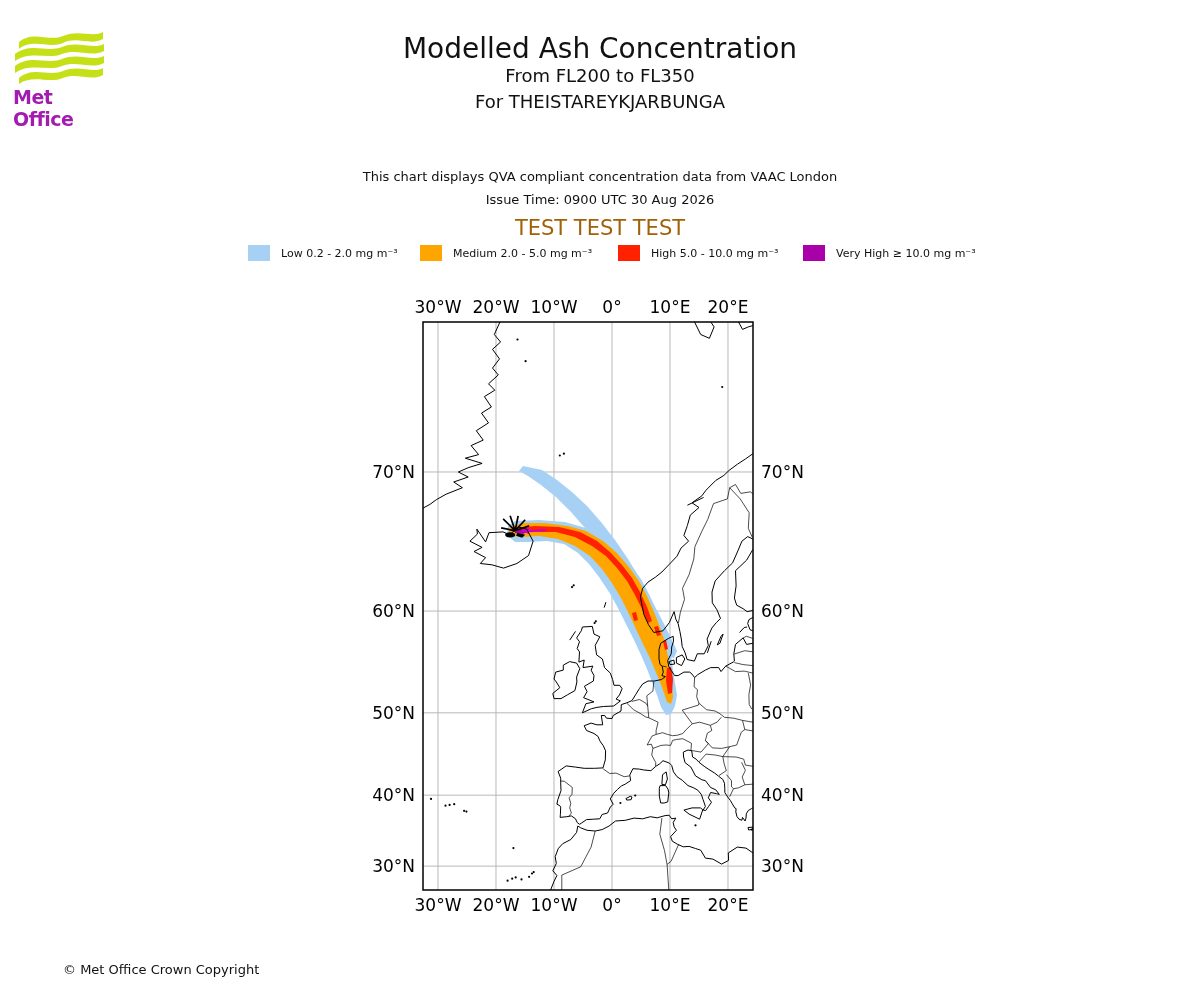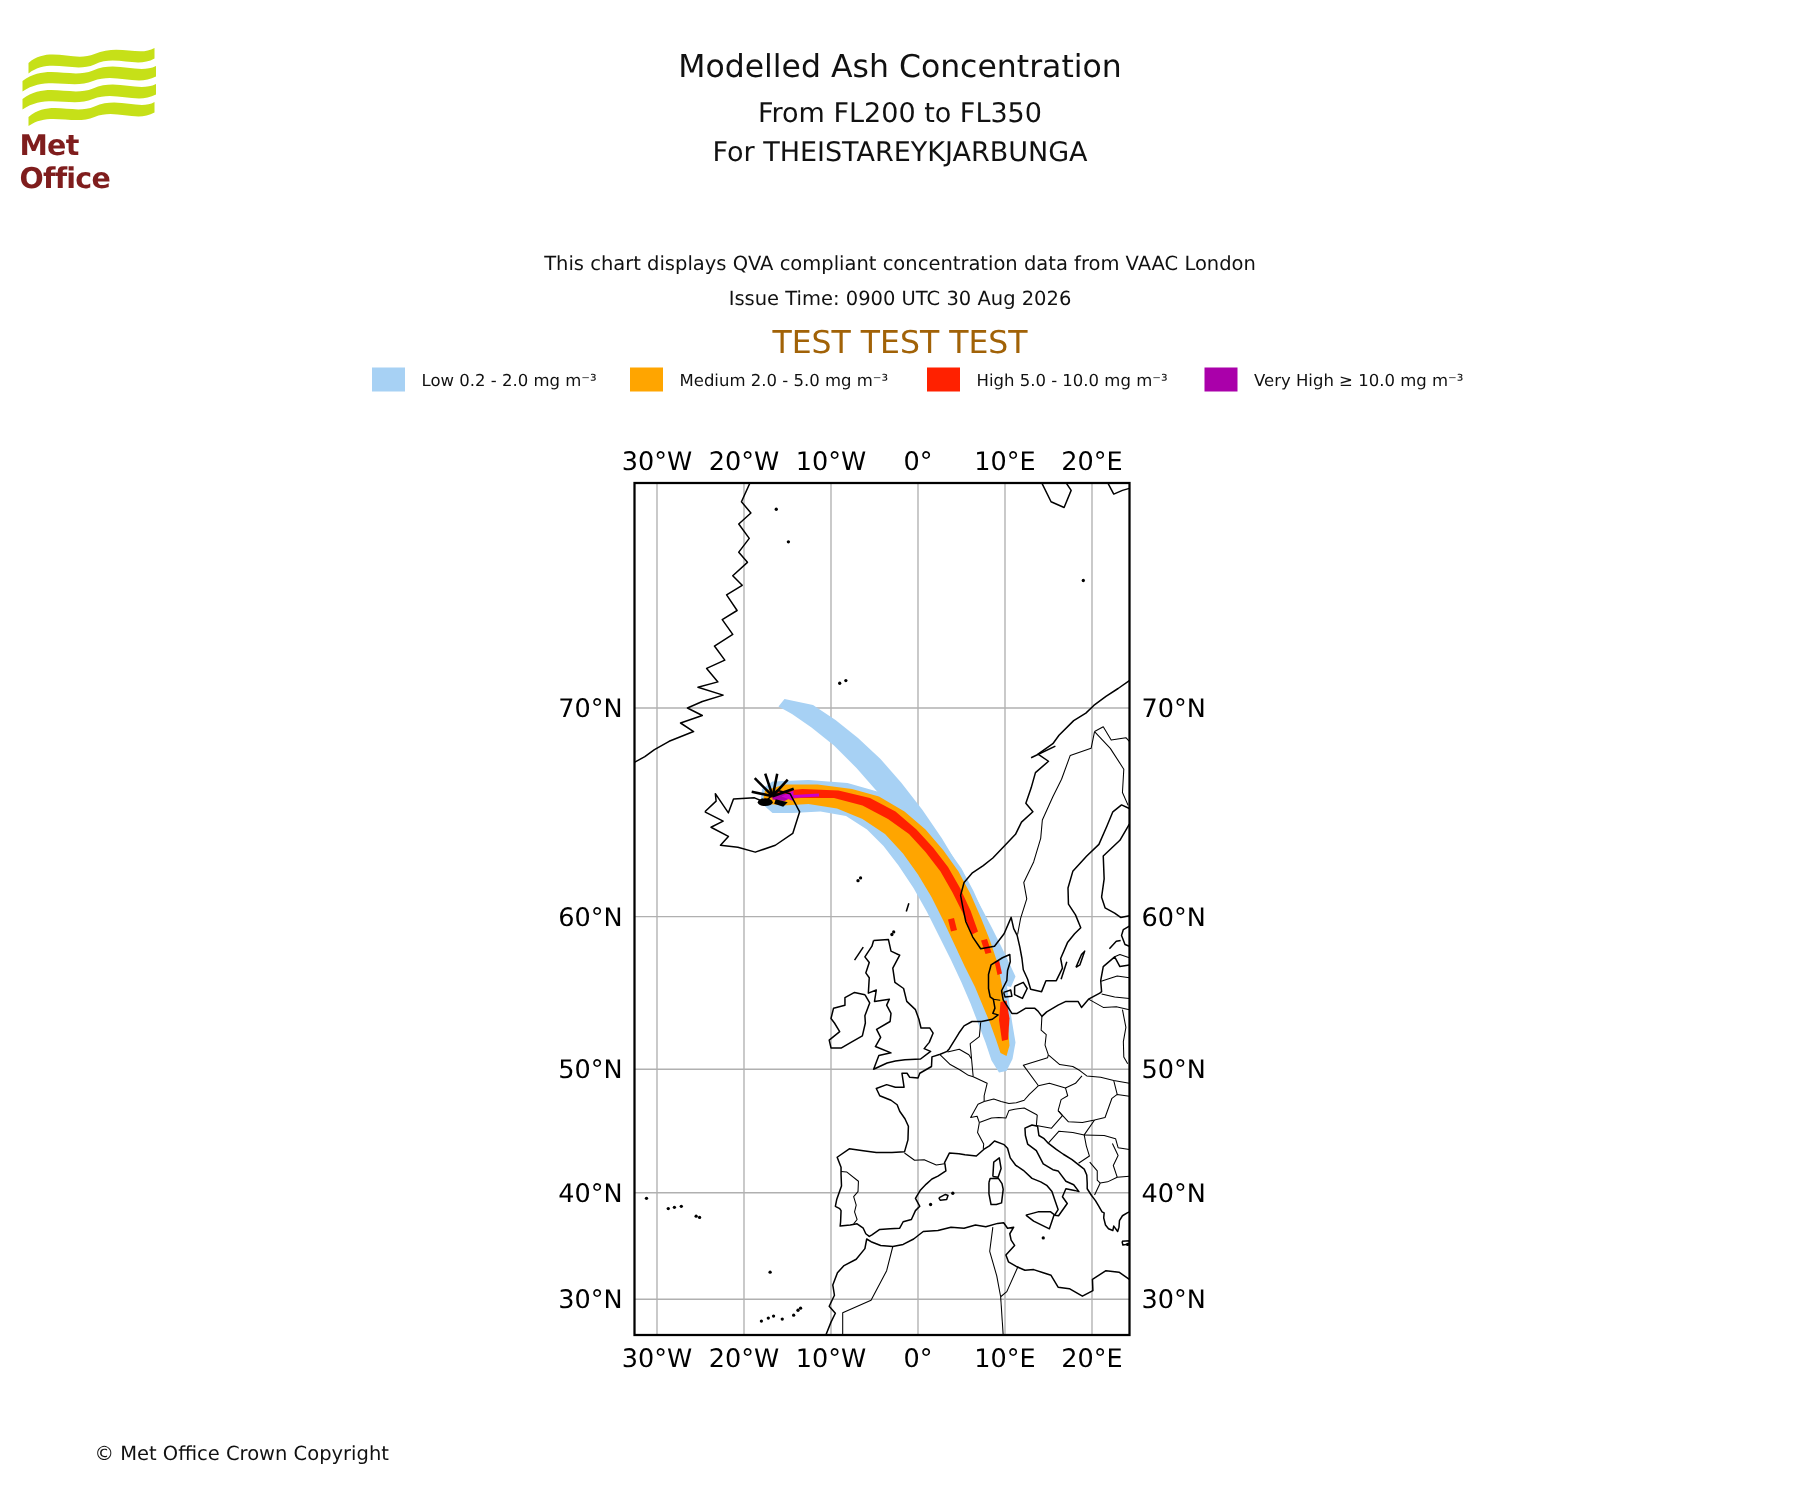--- a/index.html
+++ b/index.html
@@ -2,21 +2,21 @@
 <html><head>
 <meta charset="utf-8">
 <style>
   html,body{margin:0;padding:0;background:#fff;}
   #page{position:relative;width:1200px;height:1000px;background:#fff;overflow:hidden;
         font-family:"DejaVu Sans","Liberation Sans",sans-serif;color:#111;}
   .abs{position:absolute;}
   .ctr{left:0;width:1200px;text-align:center;}
   #logo{left:13px;top:28px;width:100px;}
   #logo-text{font-weight:bold;font-size:19px;color:#2d2d2d;letter-spacing:-0.5px;margin-top:2px;}
-  #title-main{top:32px;font-size:21px;}
+  #title-main{top:32px;font-size:28px;}
   #title-l2{top:65px;font-size:18px;}
   #title-l3{top:91px;font-size:18px;}
   #title-l4{top:118px;font-size:18px;}
   #qva{top:169px;font-size:13px;}
   #issue{top:192px;font-size:13px;}
   #test{top:216px;font-size:21px;font-weight:500;}
   #legend{top:245px;left:0;width:956px;height:18px;}
   .leg-item{position:absolute;top:0;height:17px;}
   .leg-swatch{position:absolute;left:0;top:0;width:22px;height:16px;}
   .leg-label{position:absolute;left:33px;top:2px;font-size:11px;white-space:nowrap;}
@@ -31,21 +31,21 @@
 
   <div id="logo" class="abs">
     <svg width="92" height="56" viewBox="0 0 92 56">
       <g id="logo-waves">
           <path d="M6,14 C20,2 36,14 50,8 C66,1 80,10 90,4 L90,11 C78,18 64,8 50,15 C36,21 20,10 6,21 Z" fill="#C6E018"></path>
           <path d="M2,26 C18,14 34,25 49,19 C65,12 79,22 91,16 L91,23 C78,30 64,20 49,26 C35,32 18,22 2,33 Z" fill="#C6E018"></path>
           <path d="M2,38 C18,26 34,37 49,31 C65,24 79,34 91,28 L91,35 C78,42 64,32 49,38 C35,44 18,34 2,45 Z" fill="#C6E018"></path>
           <path d="M6,50 C20,38 36,49 50,43 C66,36 80,46 90,40 L90,47 C78,54 64,44 50,50 C36,56 20,46 6,56 Z" fill="#C6E018"></path>
         </g>
     </svg>
-    <div id="logo-text" style="color: #7f1d1d;">Met Office</div>
+    <div id="logo-text" style="color: #a21caf;">Met Office</div>
   </div>
 
   <div id="title-main" class="abs ctr">Modelled Ash Concentration</div>
   <div id="title-l2" class="abs ctr">From FL200 to FL350</div>
   <div id="title-l3" class="abs ctr">For THEISTAREYKJARBUNGA</div>
 
   <div id="qva" class="abs ctr">This chart displays QVA compliant concentration data from VAAC London</div>
   <div id="issue" class="abs ctr">Issue Time: 0900 UTC 30 Aug 2026</div>
   <div id="test" class="abs ctr" style="color: #a16207;">TEST TEST TEST</div>
 

